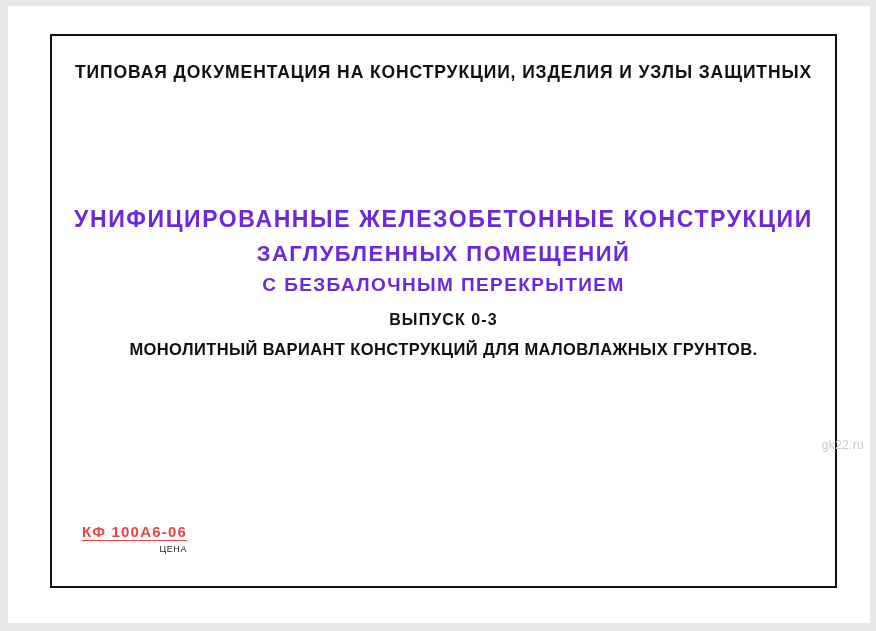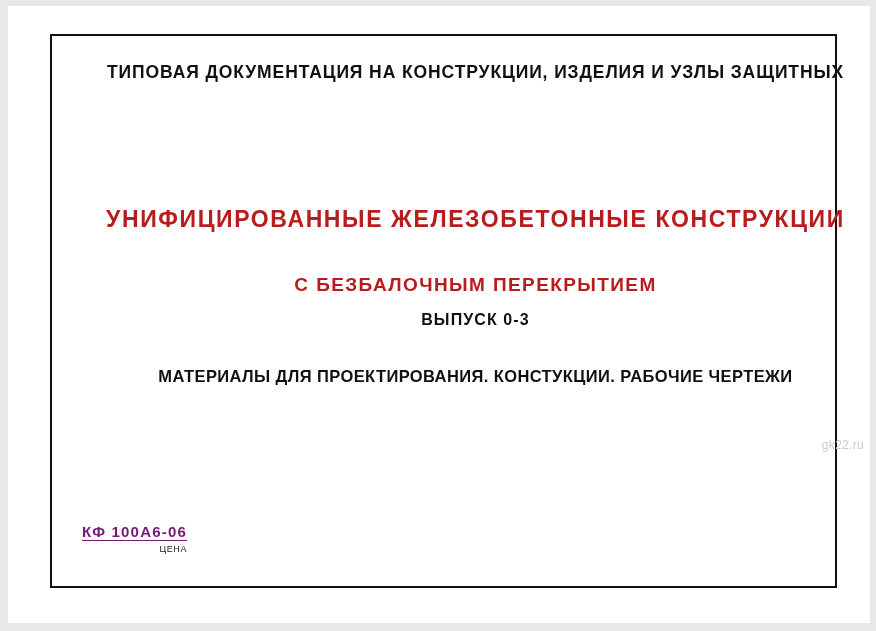--- a/index.html
+++ b/index.html
@@ -45,21 +45,20 @@
     top: 0;
     right: 0;
     bottom: 0;
     box-sizing: border-box;
     padding: 0;
   }
   .txt {
     text-align: center;
     color: #101010;
     white-space: pre;
-    padding-left: 32px;
   }
   .header-line {
     position: absolute;
     width: 100%;
     font-size: 17.5px;
     letter-spacing: 0.9px;
     font-weight: 600;
   }
   .h1 { top: 26px; }
   .h2 { top: 55px; }
@@ -70,21 +69,21 @@
     top: 116px;
     font-size: 16px;
     letter-spacing: 1.2px;
     font-weight: 600;
   }
 
   .title-line {
     position: absolute;
     width: 100%;
     font-weight: 700;
-    color: #b91c1c;
+    color: #6d28d9;
   }
   .t1 {
     top: 170px;
     font-size: 23px;
     letter-spacing: 1.6px;
   }
   .t2 {
     top: 205px;
     font-size: 22px;
     letter-spacing: 1.5px;
@@ -117,21 +116,21 @@
   
   .code-block {
     position: absolute;
     left: 30px;
     bottom: 32px;
     text-align: left;
   }
   .code-main {
     font-size: 15px;
     letter-spacing: 1.2px;
-    color: #701a75;
+    color: #ef4444;
     text-decoration: underline;
     text-underline-offset: 3px;
     font-weight: 600;
     white-space: pre;
   }
   .code-sub {
     margin-top: 4px;
     font-size: 9px;
     letter-spacing: 0.6px;
     color: #202020;
@@ -171,25 +170,26 @@
 
   <div class="sheet">
 
     <div class="frame">
       <div class="frame-inner">
 
         <div class="txt header-line h1">ТИПОВАЯ ДОКУМЕНТАЦИЯ НА КОНСТРУКЦИИ, ИЗДЕЛИЯ И УЗЛЫ ЗАЩИТНЫХ</div>
 
 
         <div class="txt title-line t1">УНИФИЦИРОВАННЫЕ ЖЕЛЕЗОБЕТОННЫЕ КОНСТРУКЦИИ</div>
+        <div class="txt title-line t2">ЗАГЛУБЛЕННЫХ ПОМЕЩЕНИЙ</div>
         <div class="txt title-line t3">С БЕЗБАЛОЧНЫМ ПЕРЕКРЫТИЕМ</div>
 
         <div class="txt issue">ВЫПУСК 0-3</div>
 
-        <div class="txt sub-line s2">МАТЕРИАЛЫ ДЛЯ ПРОЕКТИРОВАНИЯ. КОНСТУКЦИИ. РАБОЧИЕ ЧЕРТЕЖИ</div>
+        <div class="txt sub-line s1">МОНОЛИТНЫЙ ВАРИАНТ КОНСТРУКЦИЙ ДЛЯ МАЛОВЛАЖНЫХ ГРУНТОВ.</div>
 
         <div class="code-block">
           <div class="code-main">КФ 100А6-06</div>
           <div class="code-sub">ЦЕНА</div>
         </div>
 
       </div>
     </div>
 
     <div class="watermark">gk22.ru</div>

